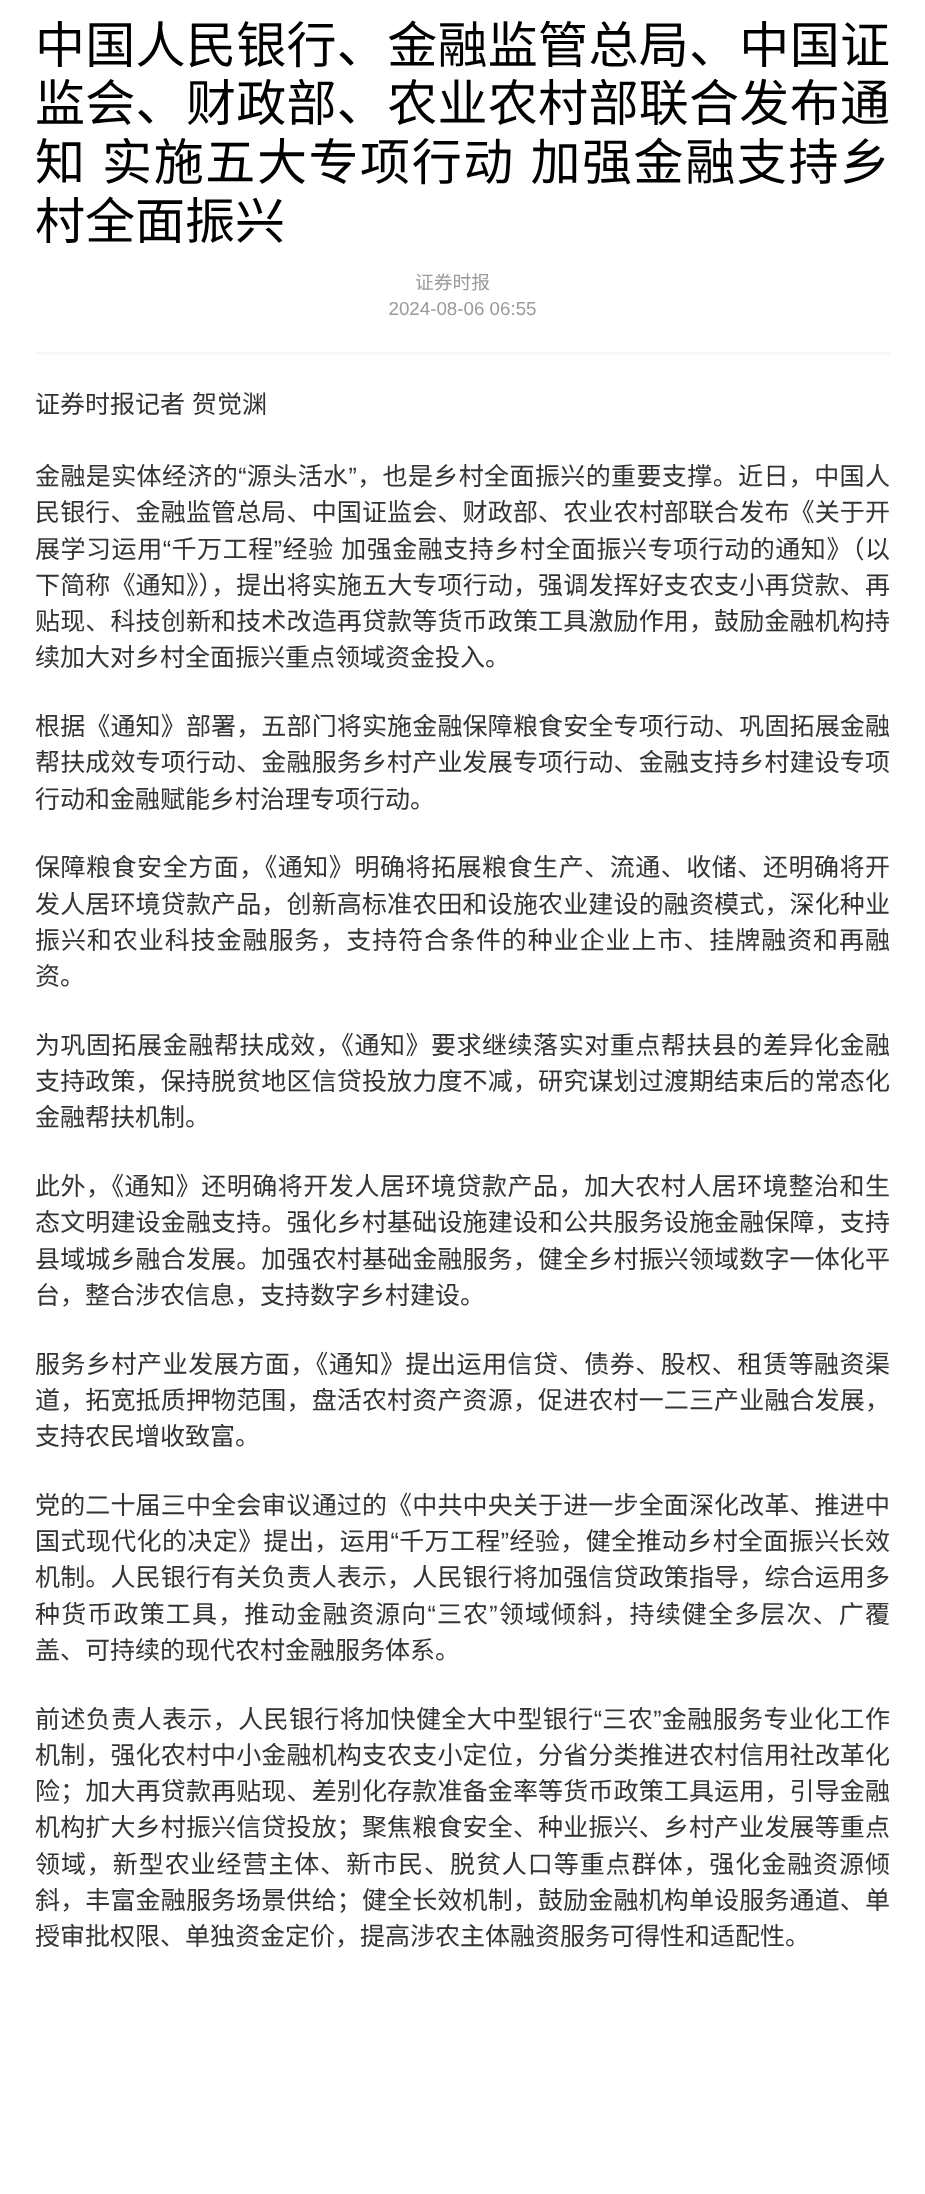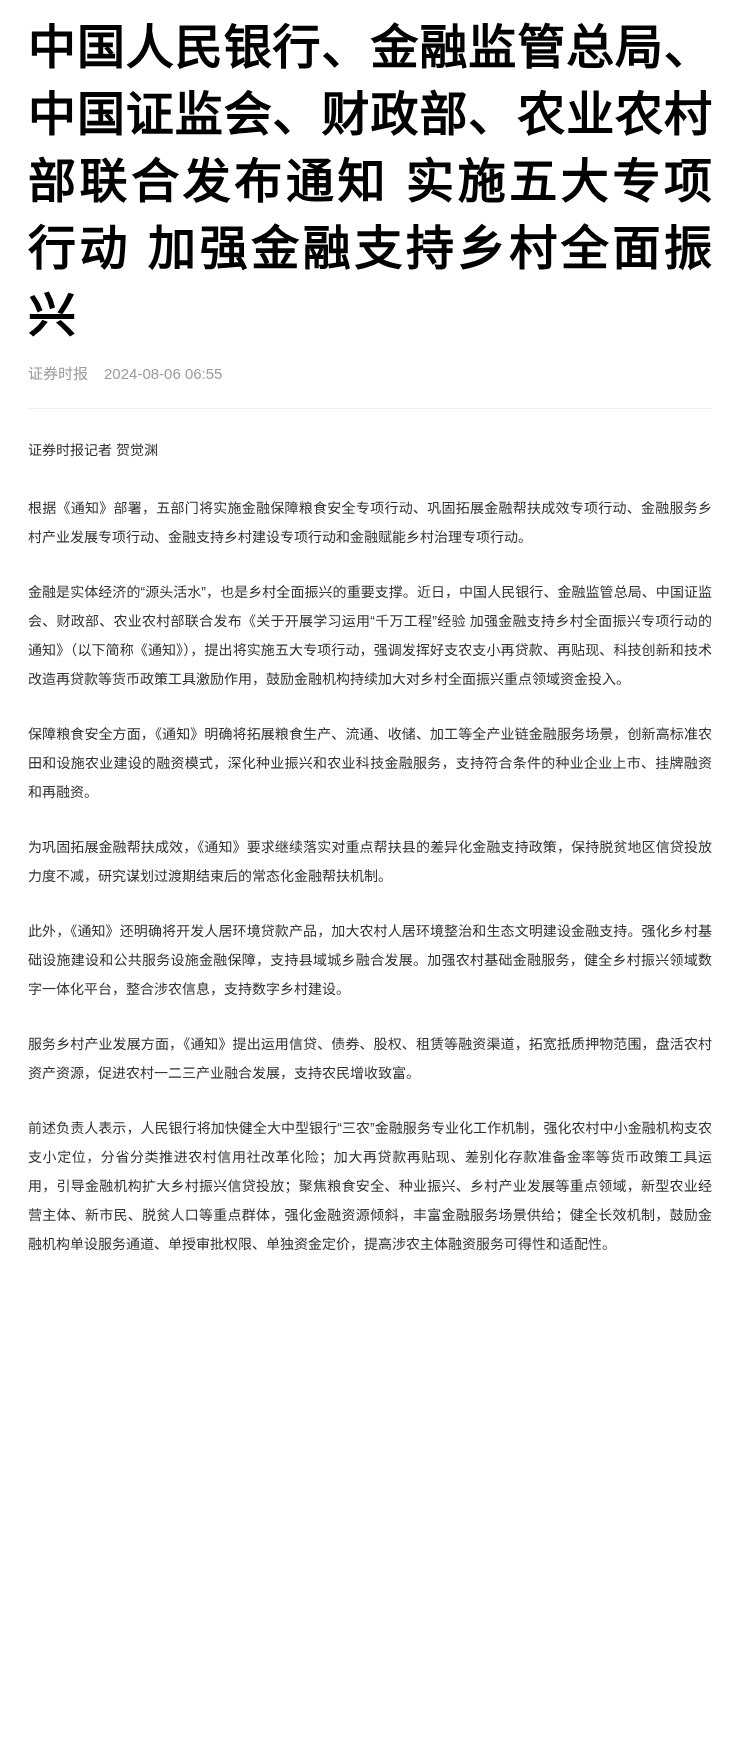--- a/index.html
+++ b/index.html
@@ -11,45 +11,46 @@
   }
   .page {
     width: 740px;
     min-height: 1755px;
     margin: 0 auto;
     background: #ffffff;
     padding: 14px 28px 40px 28px;
   }
   h1.article-title {
     margin: 0 0 14px 0;
-    font-size: 48px;
-    line-height: 67px;
-    font-weight: 700;
+    font-size: 40px;
+    line-height: 47px;
+    font-weight: 400;
     color: #000000;
     text-align: justify;
     letter-spacing: 0;
   }
   .meta-row {
     display: flex;
     align-items: center;
     font-size: 15px;
     line-height: 21px;
     color: #9b9b9b;
     margin: 0 0 24px 0;
+    flex-direction: column;
   }
   .meta-row .source { margin-right: 16px; }
   .divider {
     border: none;
     height: 1px;
     background: #f0f0f0;
     margin: 0 0 27px 0;
   }
   .article-body p {
     margin: 0 0 26px 0;
-    font-size: 14px;
+    font-size: 20px;
     line-height: 29px;
     color: #333333;
     text-align: justify;
   }
   .article-body p.byline {
     margin-bottom: 29px;
     color: #333333;
   }
   .article-body p:last-child { margin-bottom: 0; }
 </style>
@@ -63,22 +64,23 @@
   <div class="meta-row">
     <span class="source">证券时报</span>
     <span class="time">2024-08-06 06:55</span>
   </div>
 
   <hr class="divider">
 
   <div class="article-body">
     <p class="byline">证券时报记者 贺觉渊</p>
 
+    <p>金融是实体经济的“源头活水”，也是乡村全面振兴的重要支撑。近日，中国人民银行、金融监管总局、中国证监会、财政部、农业农村部联合发布《关于开展学习运用“千万工程”经验 加强金融支持乡村全面振兴专项行动的通知》（以下简称《通知》），提出将实施五大专项行动，强调发挥好支农支小再贷款、再贴现、科技创新和技术改造再贷款等货币政策工具激励作用，鼓励金融机构持续加大对乡村全面振兴重点领域资金投入。</p>
     <p>根据《通知》部署，五部门将实施金融保障粮食安全专项行动、巩固拓展金融帮扶成效专项行动、金融服务乡村产业发展专项行动、金融支持乡村建设专项行动和金融赋能乡村治理专项行动。</p>
-    <p>金融是实体经济的“源头活水”，也是乡村全面振兴的重要支撑。近日，中国人民银行、金融监管总局、中国证监会、财政部、农业农村部联合发布《关于开展学习运用“千万工程”经验 加强金融支持乡村全面振兴专项行动的通知》（以下简称《通知》），提出将实施五大专项行动，强调发挥好支农支小再贷款、再贴现、科技创新和技术改造再贷款等货币政策工具激励作用，鼓励金融机构持续加大对乡村全面振兴重点领域资金投入。</p>
-    <p>保障粮食安全方面，《通知》明确将拓展粮食生产、流通、收储、加工等全产业链金融服务场景，创新高标准农田和设施农业建设的融资模式，深化种业振兴和农业科技金融服务，支持符合条件的种业企业上市、挂牌融资和再融资。</p>
+    <p>保障粮食安全方面，《通知》明确将拓展粮食生产、流通、收储、还明确将开发人居环境贷款产品，创新高标准农田和设施农业建设的融资模式，深化种业振兴和农业科技金融服务，支持符合条件的种业企业上市、挂牌融资和再融资。</p>
     <p>为巩固拓展金融帮扶成效，《通知》要求继续落实对重点帮扶县的差异化金融支持政策，保持脱贫地区信贷投放力度不减，研究谋划过渡期结束后的常态化金融帮扶机制。</p>
     <p>此外，《通知》还明确将开发人居环境贷款产品，加大农村人居环境整治和生态文明建设金融支持。强化乡村基础设施建设和公共服务设施金融保障，支持县域城乡融合发展。加强农村基础金融服务，健全乡村振兴领域数字一体化平台，整合涉农信息，支持数字乡村建设。</p>
     <p>服务乡村产业发展方面，《通知》提出运用信贷、债券、股权、租赁等融资渠道，拓宽抵质押物范围，盘活农村资产资源，促进农村一二三产业融合发展，支持农民增收致富。</p>
+    <p>党的二十届三中全会审议通过的《中共中央关于进一步全面深化改革、推进中国式现代化的决定》提出，运用“千万工程”经验，健全推动乡村全面振兴长效机制。人民银行有关负责人表示，人民银行将加强信贷政策指导，综合运用多种货币政策工具，推动金融资源向“三农”领域倾斜，持续健全多层次、广覆盖、可持续的现代农村金融服务体系。</p>
     <p>前述负责人表示，人民银行将加快健全大中型银行“三农”金融服务专业化工作机制，强化农村中小金融机构支农支小定位，分省分类推进农村信用社改革化险；加大再贷款再贴现、差别化存款准备金率等货币政策工具运用，引导金融机构扩大乡村振兴信贷投放；聚焦粮食安全、种业振兴、乡村产业发展等重点领域，新型农业经营主体、新市民、脱贫人口等重点群体，强化金融资源倾斜，丰富金融服务场景供给；健全长效机制，鼓励金融机构单设服务通道、单授审批权限、单独资金定价，提高涉农主体融资服务可得性和适配性。</p>
   </div>
 
 </div>
 
 </body></html>

